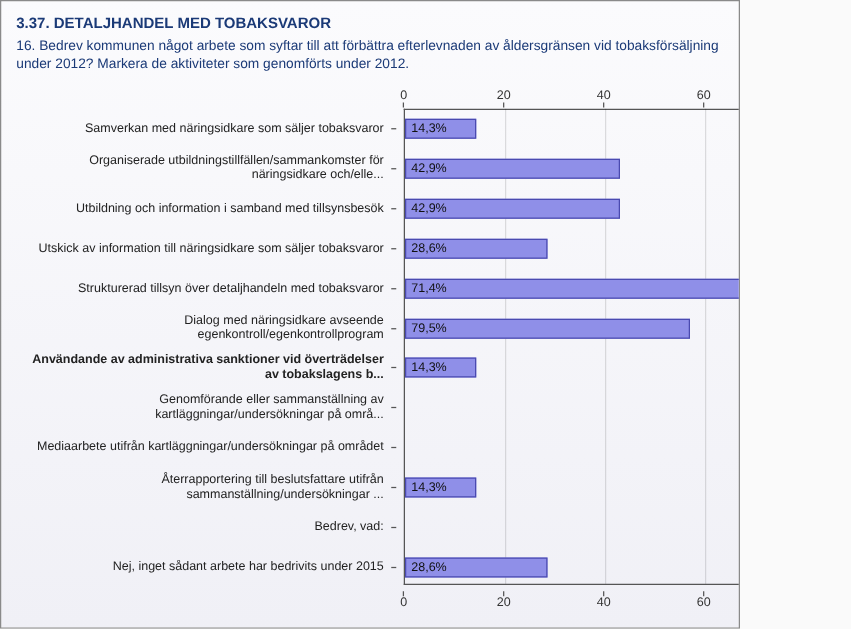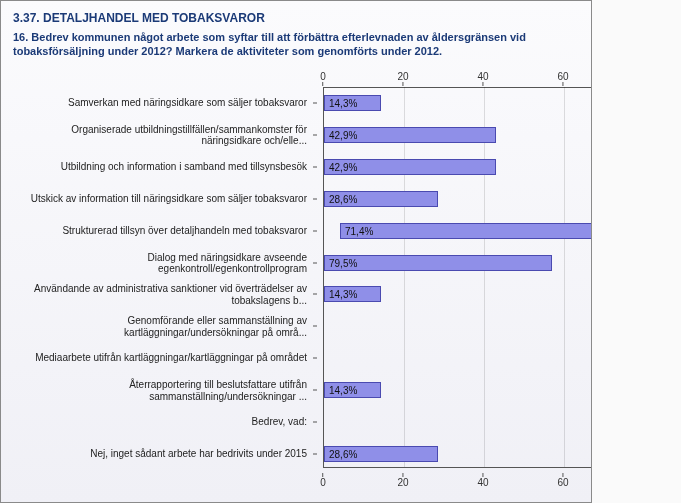--- a/index.html
+++ b/index.html
@@ -24,21 +24,21 @@
     padding: 10px 12px 4px 12px;
   }
   .section-title {
     font-size: 12px;
     font-weight: bold;
     color: #1b3a77;
     margin-bottom: 6px;
   }
   .question-text {
     font-size: 11px;
-    font-weight: bold;
+    font-weight: normal;
     color: #1b3a77;
     line-height: 1.25;
   }
 
   .chart-wrap {
     position: absolute;
     left: 12px;
     right: 12px;
     top: 72px;
     bottom: 20px;
@@ -189,30 +189,30 @@
           <div class="cat-tick"></div>
         </div>
         <div class="row" style="top: 127.667px; height: 31.9167px;">
           <div class="cat-label">Strukturerad tillsyn över detaljhandeln med tobaksvaror</div>
           <div class="cat-tick"></div>
         </div>
         <div class="row" style="top: 159.583px; height: 31.9167px;">
           <div class="cat-label">Dialog med näringsidkare avseende egenkontroll/egenkontrollprogram</div>
           <div class="cat-tick"></div>
         </div>
-        <div class="row" style="top: 191.5px; height: 31.9167px;">
+        <div class="row" style="top: 191.5px; height: 31.9167px; font-weight: bold;">
           <div class="cat-label">Användande av administrativa sanktioner vid överträdelser av tobakslagens b...</div>
           <div class="cat-tick"></div>
         </div>
         <div class="row" style="top: 223.417px; height: 31.9167px;">
           <div class="cat-label">Genomförande eller sammanställning av kartläggningar/undersökningar på områ...</div>
           <div class="cat-tick"></div>
         </div>
         <div class="row" style="top: 255.333px; height: 31.9167px;">
-          <div class="cat-label">Mediaarbete utifrån kartläggningar/kartläggningar på området</div>
+          <div class="cat-label">Mediaarbete utifrån kartläggningar/undersökningar på området</div>
           <div class="cat-tick"></div>
         </div>
         <div class="row" style="top: 287.25px; height: 31.9167px;">
           <div class="cat-label">Återrapportering till beslutsfattare utifrån sammanställning/undersökningar ...</div>
           <div class="cat-tick"></div>
         </div>
         <div class="row" style="top: 319.167px; height: 31.9167px;">
           <div class="cat-label">Bedrev, vad:</div>
           <div class="cat-tick"></div>
         </div>
@@ -240,21 +240,21 @@
           <div class="bar" style="left: 0px; width: 171.6px; background: rgb(143, 143, 232); border-color: rgb(74, 74, 176);">
             <div class="bar-label">42,9%</div>
           </div>
         </div>
         <div class="row" style="top: 95.75px; height: 31.9167px;">
           <div class="bar" style="left: 0px; width: 114.4px; background: rgb(143, 143, 232); border-color: rgb(74, 74, 176);">
             <div class="bar-label">28,6%</div>
           </div>
         </div>
         <div class="row" style="top: 127.667px; height: 31.9167px;">
-          <div class="bar" style="left: 16px; width: 285.6px; background: rgb(143, 143, 232); border-color: rgb(74, 74, 176);">
+          <div class="bar" style="left: 0px; width: 285.6px; background: rgb(143, 143, 232); border-color: rgb(74, 74, 176);">
             <div class="bar-label">71,4%</div>
           </div>
         </div>
         <div class="row" style="top: 159.583px; height: 31.9167px;">
           <div class="bar" style="left: 0px; width: 228.4px; background: rgb(143, 143, 232); border-color: rgb(74, 74, 176);">
             <div class="bar-label">79,5%</div>
           </div>
         </div>
         <div class="row" style="top: 191.5px; height: 31.9167px;">
           <div class="bar" style="left: 0px; width: 57.2px; background: rgb(143, 143, 232); border-color: rgb(74, 74, 176);">

